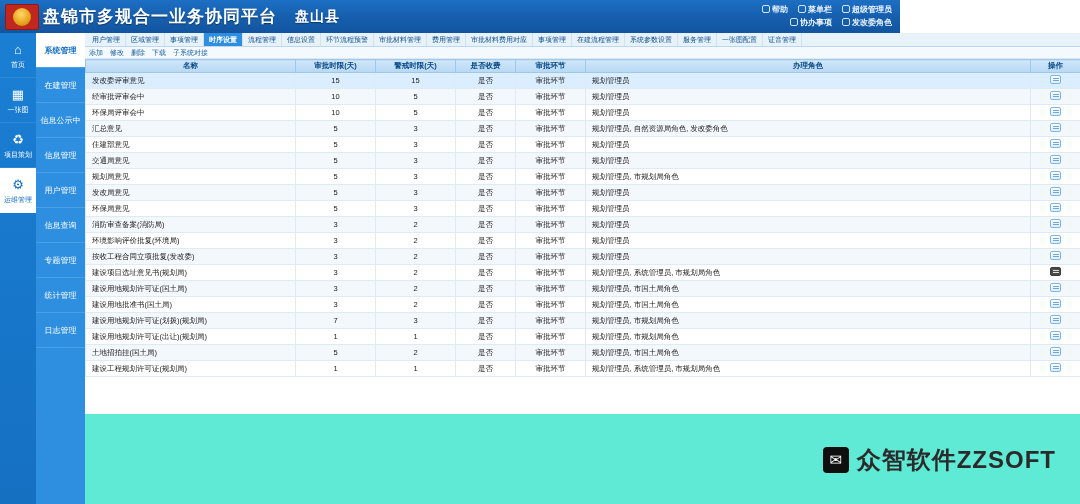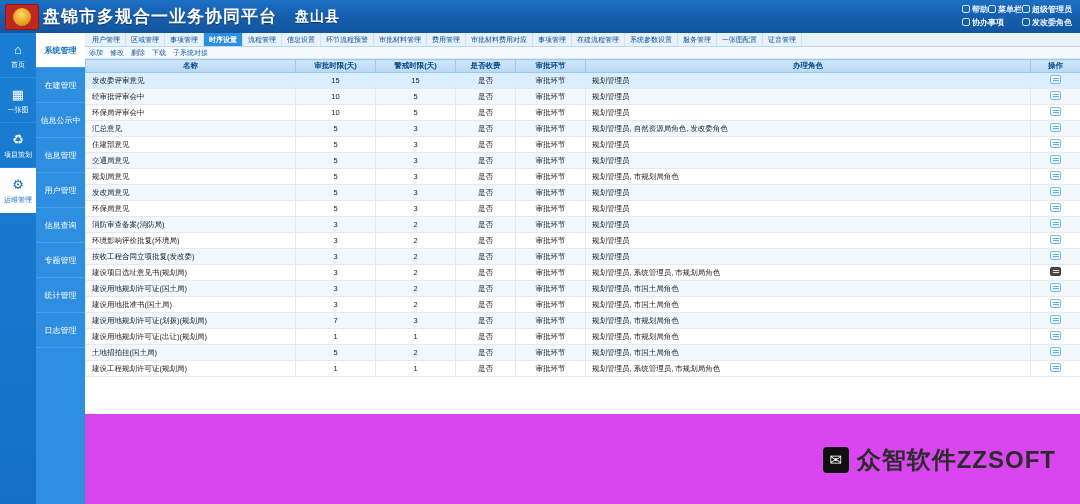--- a/index.html
+++ b/index.html
@@ -11,21 +11,21 @@
   }
   .app {
     position: relative;
     width: 1080px; height: 504px;
     background: #fff;
   }
 
   
   .topbar {
     position: absolute; left: 0; top: 0;
-    width: 1080px; height: 33px;
+    width: 900px; height: 33px;
     background: linear-gradient(180deg, #1d6fc4 0%, #165fae 50%, #12559f 100%);
     display: flex; align-items: center;
     color: #ffffff;
   }
   .logo-box {
     width: 34px; height: 26px; margin-left: 5px; margin-right: 4px;
     background: #c0281f;
     border: 1px solid #8e1a13;
     border-radius: 2px;
     display: flex; align-items: center; justify-content: center;
@@ -43,21 +43,21 @@
   }
   .region-name {
     font-size: 14px; font-weight: bold; letter-spacing: 1px;
     text-shadow: 0 1px 1px rgba(0,0,0,0.4);
   }
   .top-right {
     position: absolute; right: 8px; top: 3px;
     font-size: 8px; line-height: 13px; text-align: right;
     color: #eaf4ff;
   }
-  .top-right .row { display: flex; justify-content: space-between; }
+  .top-right .row { display: flex; justify-content: flex-end; gap: 10px; }
   .top-right .row span { white-space: nowrap; cursor: pointer; }
   .ico-sm {
     display: inline-block; width: 8px; height: 8px;
     border: 1px solid #cfe4fb; border-radius: 2px; vertical-align: -1px;
     margin-right: 2px;
   }
 
   
   .sidebar {
     position: absolute; left: 0; top: 33px;
@@ -90,21 +90,21 @@
     display: flex; align-items: center; justify-content: center;
     font-size: 8px; color: #ffffff; cursor: pointer;
     border-bottom: 1px solid #4a9fe6;
   }
   .subnav-item.active { background: #ffffff; color: #1570c2; font-weight: bold; }
 
   
   .content {
     position: absolute; left: 85px; top: 33px;
     width: 995px; height: 471px;
-    background: #d946ef;
+    background: #5eead4;
   }
 
   
   .menu-strip {
     height: 14px; background: #e8f2fb;
     border-bottom: 1px solid #bcd7ef;
     display: flex; align-items: stretch;
     padding-left: 2px;
   }
   .menu-tab {

